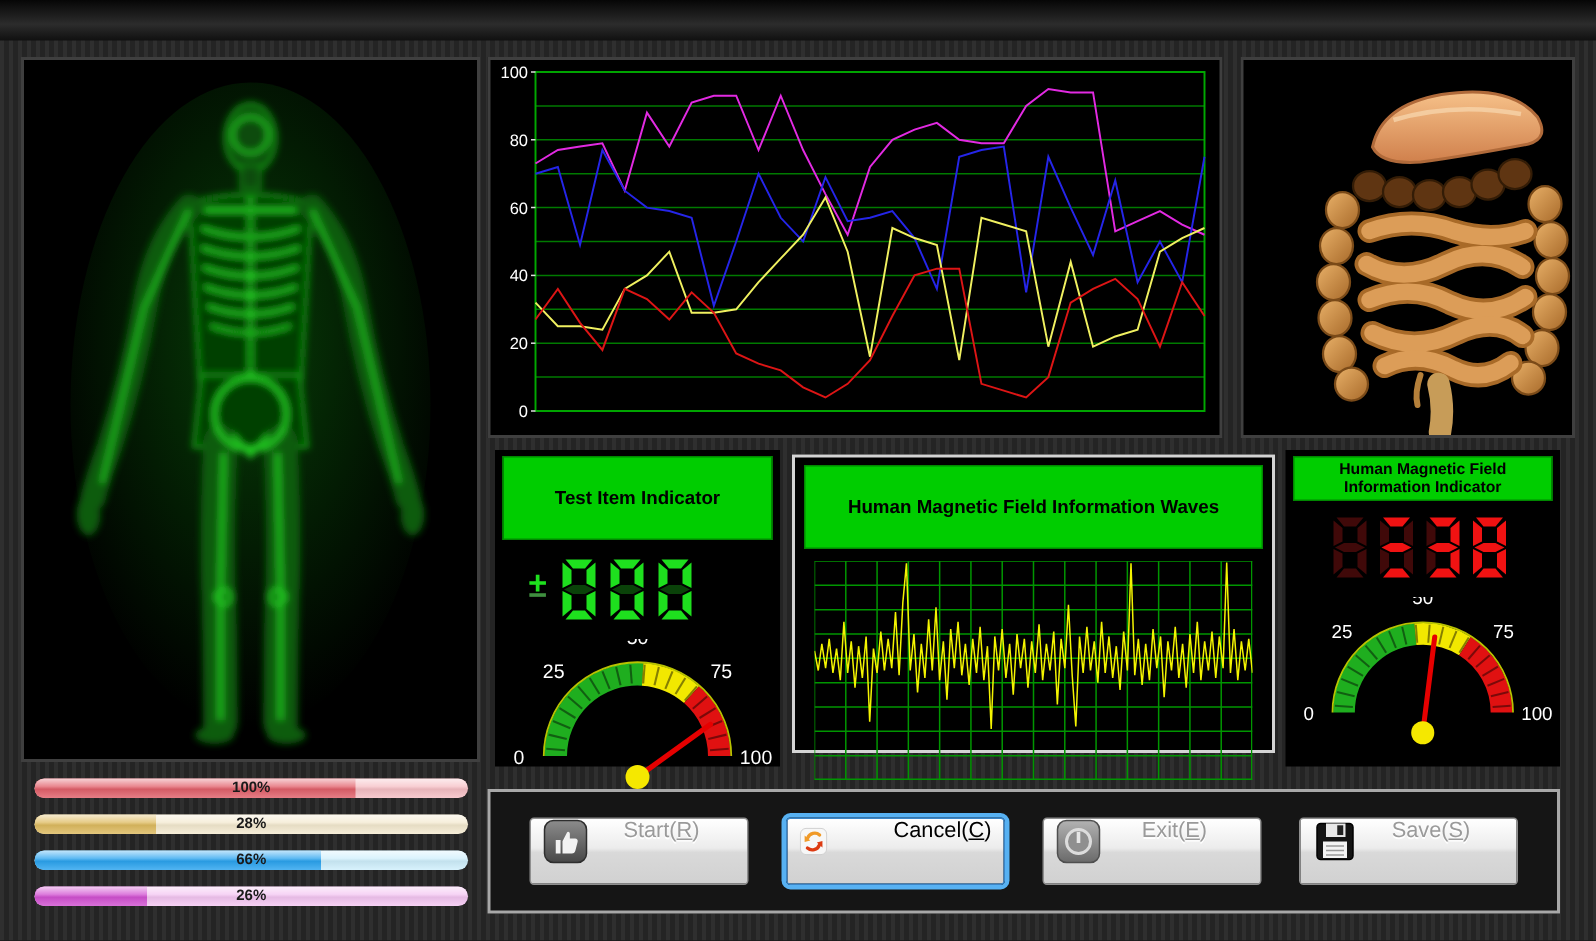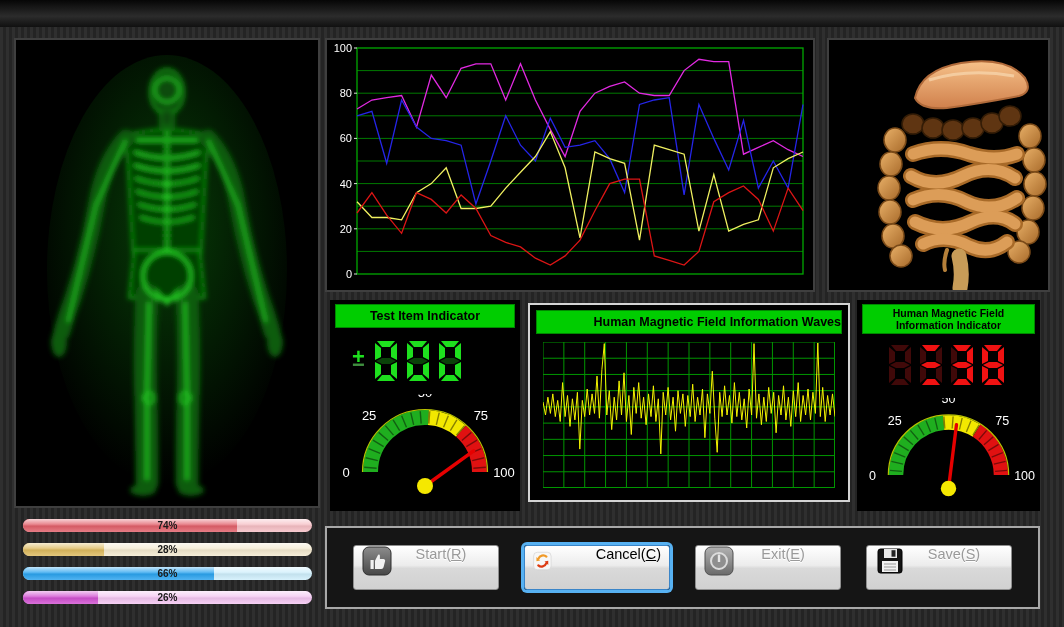--- a/index.html
+++ b/index.html
@@ -10,22 +10,22 @@
     background:linear-gradient(180deg,#060606,#2c2c2c 60%,#101010);}
   .blackpanel{position:absolute;background:#000;border:2px solid #3f3f3f;box-sizing:border-box;}
   .body-panel{left:14px;top:38px;width:306px;height:470px;}
   .chart-panel{left:325px;top:38px;width:490px;height:254px;}
   .organ-panel{left:827px;top:38px;width:223px;height:254px;}
   .test-panel{position:absolute;left:330px;top:300px;width:190px;height:211px;background:#000;}
   .waves-panel{position:absolute;left:528px;top:303px;width:322px;height:199px;background:#000;
     border:2px solid #d4d4d4;box-sizing:border-box;}
   .field-panel{position:absolute;left:857px;top:300px;width:183px;height:211px;background:#000;}
   .green-header{margin:4px 5px 0;background:#00cd00;border:1px solid #008800;color:#000;
-    font-weight:bold;font-size:12.5px;text-align:center;padding:4px 0;line-height:1.15;}
-  .waves-panel .green-header{margin:5px 6px 0;text-align:right;}
+    font-weight:bold;font-size:12.5px;text-align:center;padding:20px 0;line-height:1.15;}
+  .waves-panel .green-header{margin:5px 6px 0;}
   .field-panel .green-header{font-size:10.5px;padding:2px 0;}
   .led-row{display:flex;align-items:center;margin:10px 0 0 22px;}
   .led-row.center{justify-content:center;margin:8px 0 0 0;}
   .signs{display:flex;flex-direction:column;margin-right:9px;line-height:14px;text-align:center;}
   .sign-plus{color:#1ee01e;font-weight:bold;font-size:22px;}
   .sign-minus{color:#3f8f3f;font-weight:bold;font-size:22px;margin-top:-6px;}
   .gauge-wrap{display:flex;justify-content:center;margin-top:10px;}
   svg{display:block;}
   .waves-panel .wave-svg{margin:8px auto 0;}
   .progress-group{position:absolute;left:23px;top:519px;width:289px;}
@@ -370,21 +370,21 @@
           <line x1="95" y1="92" x2="103.29102664713226" y2="25.652517948457707" stroke="#e60000" stroke-width="3.5" stroke-linecap="round"></line>
           <circle cx="95" cy="92" r="8" fill="#f5e800"></circle>
         </svg>
     </div>
   </div>
 
   <div class="progress-group">
     <div class="pbar" style="background: rgb(246, 191, 197);">
       <div class="fill" style="width: 74%; background: rgb(226, 97, 107);"></div>
       <div class="gloss"></div>
-      <div class="plabel">74%</div>
+      <div class="plabel">100%</div>
     </div>
     <div class="pbar" style="background: rgb(244, 234, 208);">
       <div class="fill" style="width: 28%; background: rgb(222, 187, 96);"></div>
       <div class="gloss"></div>
       <div class="plabel">28%</div>
     </div>
     <div class="pbar" style="background: rgb(207, 239, 252); margin-top: 11px;">
       <div class="fill" style="width: 66%; background: rgb(43, 164, 239);"></div>
       <div class="gloss"></div>
       <div class="plabel">66%</div>

